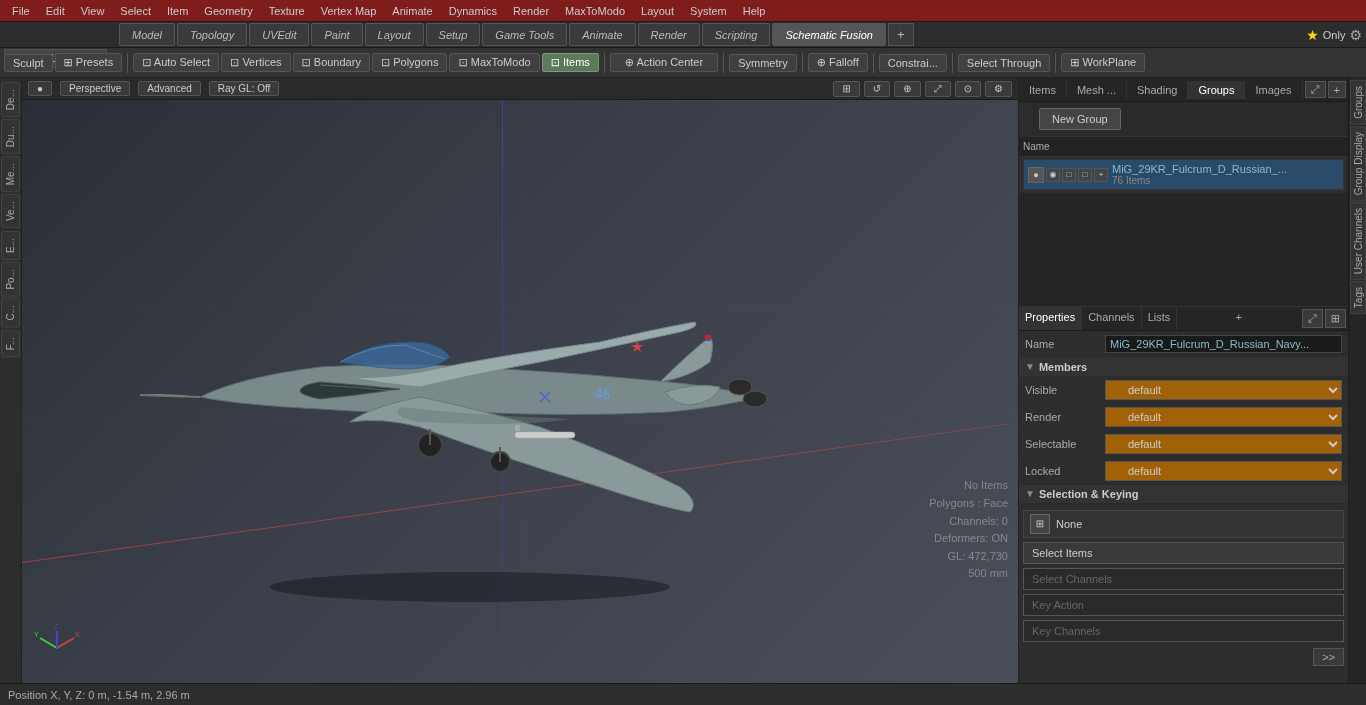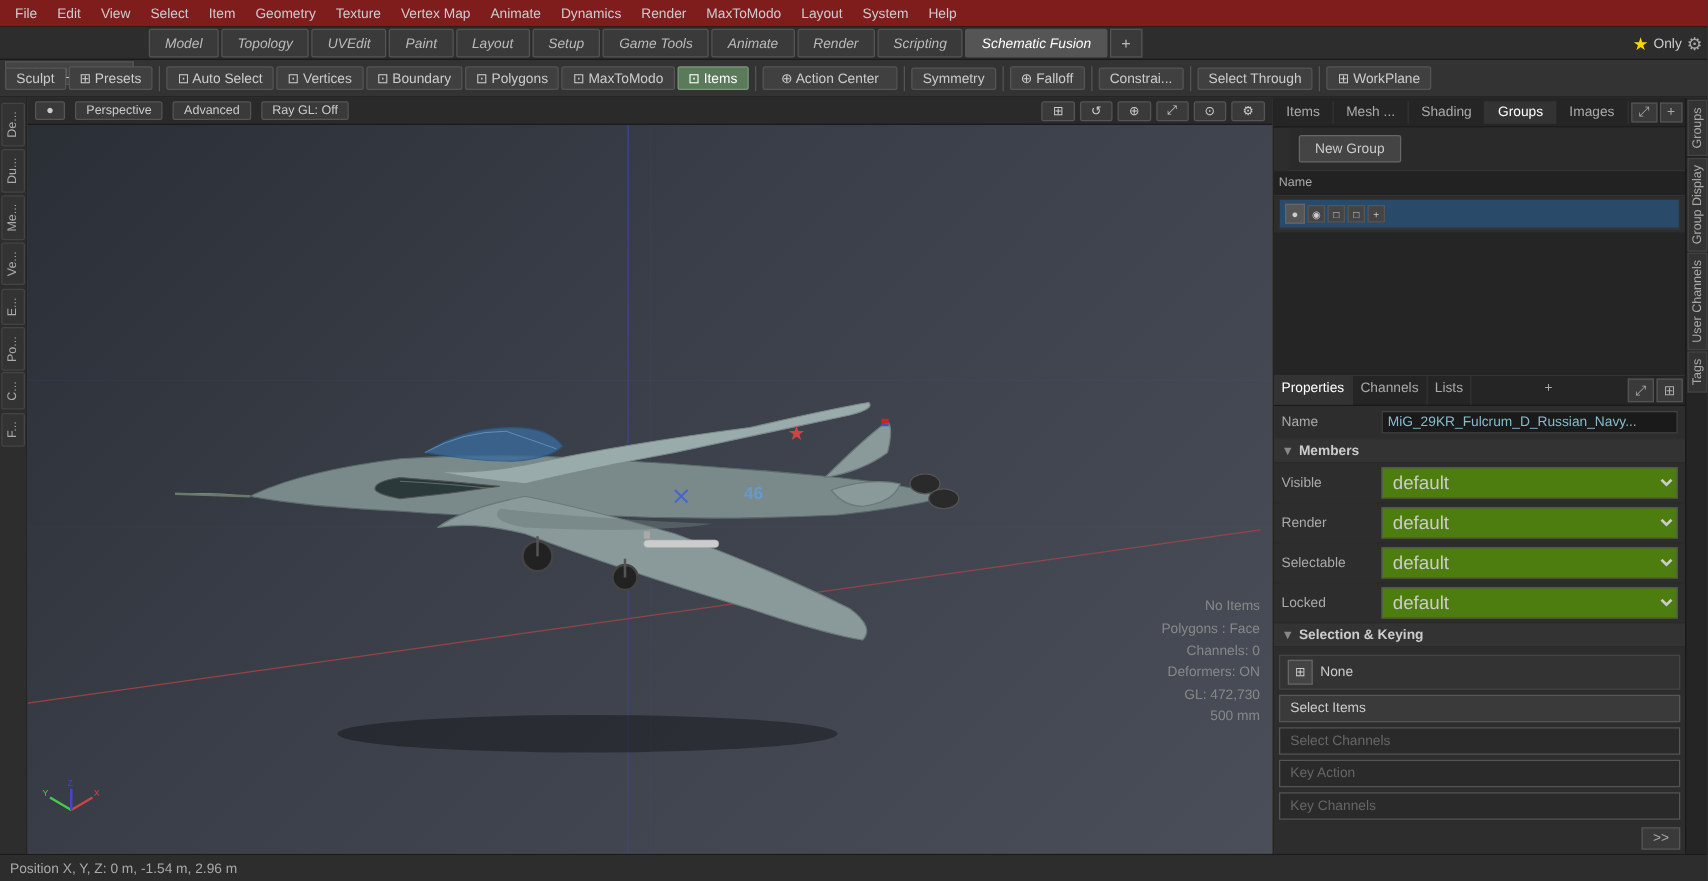--- a/index.html
+++ b/index.html
@@ -86,21 +86,21 @@
     .prop-label { color: #aaa; width: 80px; font-size: 11px; flex-shrink: 0; }
     .prop-input { flex: 1; background: #1a1a1a; border: 1px solid #444; color: #8bc; font-size: 11px; padding: 2px 4px; }
 
     
     .section-header { display: flex; align-items: center; padding: 3px 6px; background: #333; border-bottom: 1px solid #2a2a2a; cursor: pointer; }
     .section-arrow { color: #888; margin-right: 4px; font-size: 10px; }
     .section-title { color: #ccc; font-size: 11px; font-weight: bold; }
 
     
     .prop-row { display: flex; align-items: center; padding: 3px 6px; border-bottom: 1px solid #2a2a2a; }
-    .prop-dropdown { flex: 1; background: #4d7c0f; border: 1px solid #555; color: #ccc; font-size: 15px; padding: 2px 4px; cursor: pointer; }
+    .prop-dropdown { flex: 1; background: #a16207; border: 1px solid #555; color: #ccc; font-size: 11px; padding: 2px 18px; cursor: pointer; }
 
     
     .sel-key-section { padding: 4px; }
     .sel-none-row { display: flex; align-items: center; padding: 3px 6px; border: 1px solid #444; background: #333; margin: 2px 0; cursor: pointer; }
     .sel-icon { width: 20px; height: 20px; background: #444; border: 1px solid #666; margin-right: 6px; display: flex; align-items: center; justify-content: center; font-size: 10px; }
     .sel-btn { width: 100%; padding: 4px 8px; background: #3a3a3a; border: 1px solid #555; color: #ccc; font-size: 11px; cursor: pointer; margin: 2px 0; text-align: left; }
     .sel-btn.disabled { color: #666; background: #2a2a2a; cursor: default; }
 
     
     #right-sidebar { width: 18px; background: #252525; border-left: 1px solid #1a1a1a; display: flex; flex-direction: column; align-items: center; padding-top: 2px; gap: 1px; }
@@ -320,20 +320,24 @@
 
     <div class="group-list">
       <div class="group-item selected">
         <div class="group-eye">●</div>
         <div class="group-icons">
           <div class="group-icon-sm">◉</div>
           <div class="group-icon-sm">□</div>
           <div class="group-icon-sm">□</div>
           <div class="group-icon-sm">+</div>
         </div>
+        <div style="display:flex; flex-direction:column; flex:1;">
+          <div class="group-name">MiG_29KR_Fulcrum_D_Russian_...</div>
+          <div class="group-count">76 Items</div>
+        </div>
       </div>
     </div>
 
     <div style="flex:0.3; background:#252525; border-bottom:1px solid #333;"></div>
 
     <div class="props-section">
 
       <div class="props-tabs">
         <div class="props-tab active">Properties</div>
         <div class="props-tab">Channels</div>

